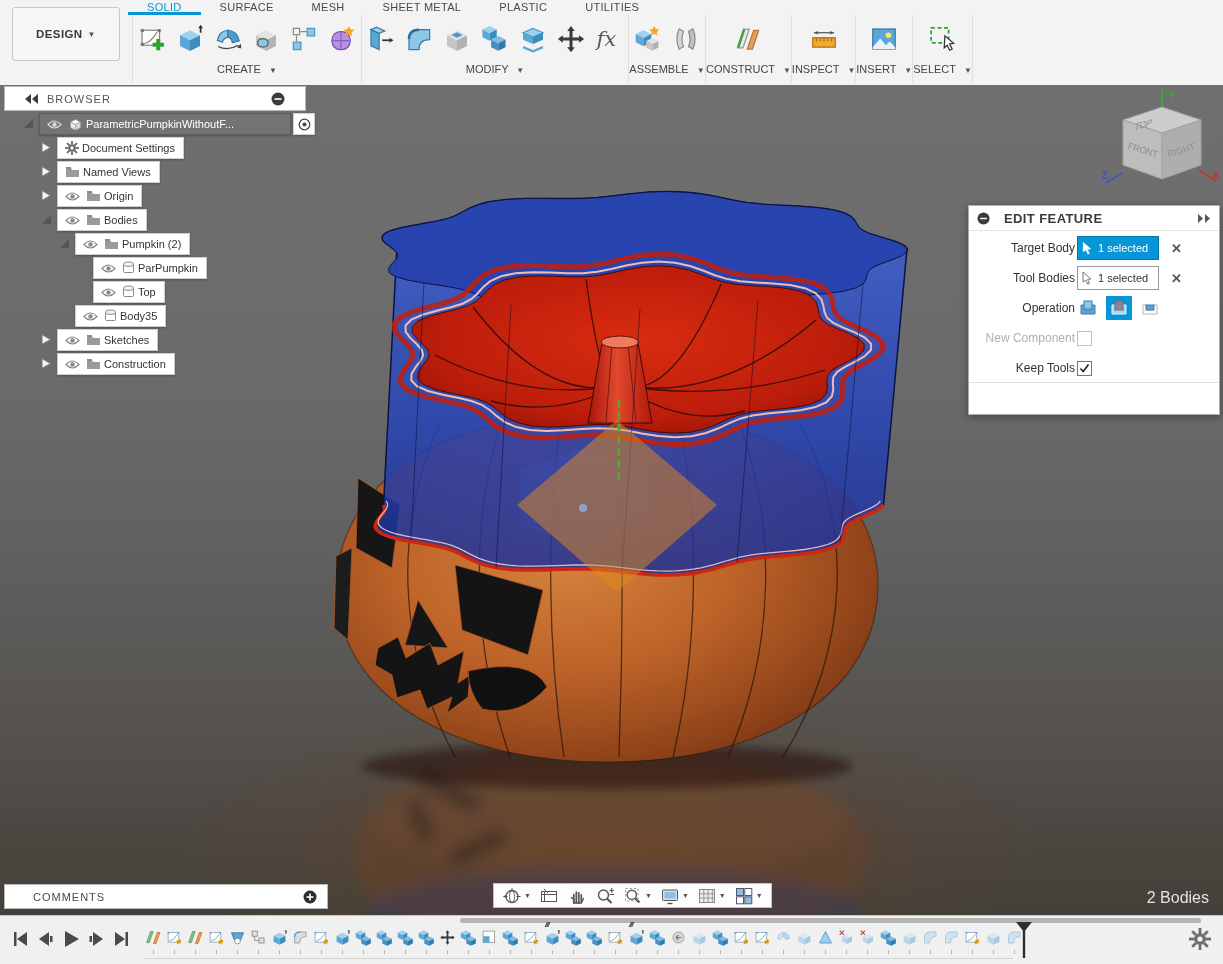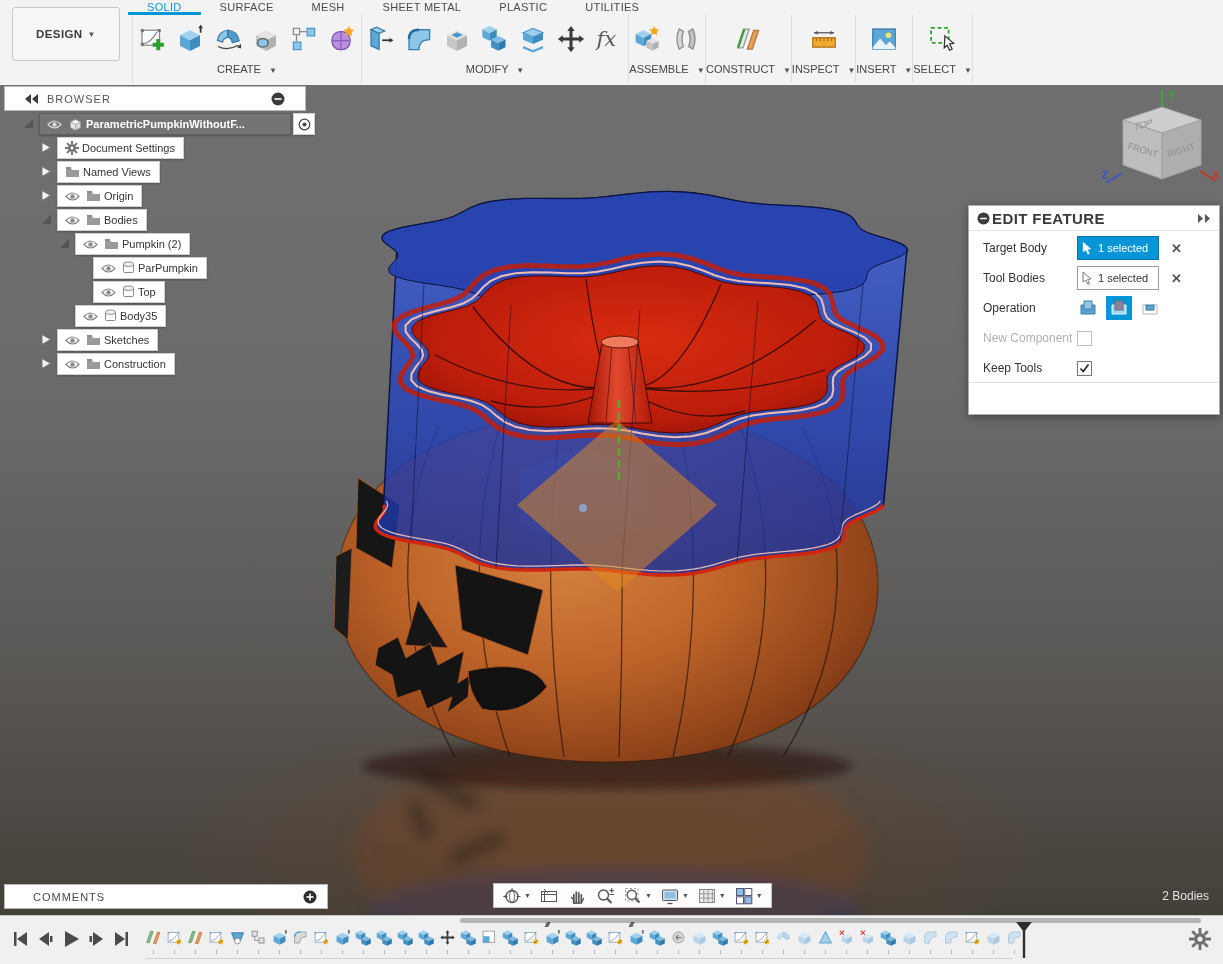--- a/index.html
+++ b/index.html
@@ -24,45 +24,45 @@
   #canvas{position:absolute;left:0;top:85px;width:1223px;height:830px;
     background:linear-gradient(180deg,#6f6f6f 0%,#6b6b6b 35%,#616161 55%,#575450 75%,#4b4540 92%,#444039 100%);}
   
   #browser{position:absolute;left:4px;top:1px;width:302px;}
   #browser-header{height:23px;background:#fff;border:1px solid #b8b8b8;display:flex;align-items:center;padding:0 20px;}
   #browser-title{font-size:11px;color:#555;letter-spacing:1px;margin-left:8px;flex:1;}
   .brow{position:absolute;height:22px;display:flex;align-items:center;}
   .tri{width:14px;height:14px;margin-right:3px;flex:0 0 14px;}
   .chip{height:20px;background:#fff;border:1px solid #cfcfcf;box-shadow:0 1px 2px rgba(0,0,0,.25);display:flex;align-items:center;padding:0 8px 0 4px;font-size:11px;color:#333;white-space:nowrap;}
   .chip .ci{margin:0 3px;display:flex;align-items:center;}
-  #root-chip{background:#747474;color:#fff;font-weight:bold;border:1px solid #5e5e5e;width:238px;}
+  #root-chip{background:#747474;color:#fff;font-weight:normal;border:1px solid #5e5e5e;width:238px;}
   #root-radio{width:20px;height:20px;background:#fff;border:1px solid #cfcfcf;margin-left:2px;display:flex;align-items:center;justify-content:center;box-shadow:0 1px 2px rgba(0,0,0,.25);}
   
   #dialog{position:absolute;left:968px;top:120px;width:250px;height:208px;background:#fff;border:1px solid #aeaeae;box-shadow:0 2px 8px rgba(0,0,0,.35);font-size:12px;color:#333;}
   #dialog-header{height:24px;display:flex;align-items:center;padding:0 8px;border-bottom:1px solid #e4e4e4;}
-  #dialog-title{font-size:15px;font-weight:bold;color:#3a3a3a;margin-left:2px;letter-spacing:.4px;flex:1;}
+  #dialog-title{font-size:13px;font-weight:bold;color:#3a3a3a;margin-left:14px;letter-spacing:.4px;flex:1;}
   .drow{position:absolute;left:0;width:100%;height:24px;display:flex;align-items:center;}
-  .dlabel{margin-left:14px;width:92px;}
+  .dlabel{margin-left:14px;width:92px;text-align:right;}
   .dlabel.dim{color:#b0b0b0;}
   .selchip{width:80px;height:22px;display:flex;align-items:center;font-size:11px;}
   .selchip.blue{background:#0696d7;color:#fff;border:1px solid #0576aa;}
   .selchip.white{background:#fff;color:#333;border:1px solid #9a9a9a;}
   .xbtn{margin-left:12px;color:#555;font-size:13px;font-weight:bold;}
   .opbtn{width:26px;height:24px;display:flex;align-items:center;justify-content:center;margin-right:5px;}
   .opbtn.sel{background:#0696d7;}
   .cb{width:13px;height:13px;border:1.5px solid #777;background:#fff;display:flex;align-items:center;justify-content:center;}
   .cb.dim{border-color:#c0c0c0;}
   .dbtn{width:62px;height:21px;background:#efefef;border:1px solid #ababab;display:flex;align-items:center;justify-content:center;font-size:12px;color:#444;}
   
   #comments{position:absolute;left:4px;top:799px;width:302px;height:23px;background:#fff;border:1px solid #b8b8b8;display:flex;align-items:center;padding:0 10px;}
   #comments-label{font-size:11px;color:#4a4a4a;letter-spacing:1px;margin-left:18px;flex:1;}
   #navbar{position:absolute;left:493px;top:798px;height:23px;background:#fdfdfd;border:1px solid #c2c2c2;display:flex;align-items:center;padding:0 4px;}
   .nav-btn{display:flex;align-items:center;padding:0 4px;height:21px;}
   .nav-btn .caret{margin-left:2px;}
-  #status-bodies{position:absolute;right:14px;top:804px;font-size:12px;color:#e2e2e2;}
+  #status-bodies{position:absolute;right:14px;top:804px;font-size:16px;color:#e2e2e2;}
   
   #viewcube{position:absolute;left:1100px;top:2px;}
   
   #timeline{position:absolute;left:0;top:915px;width:1223px;height:49px;background:#f0f0f0;border-top:1px solid #c8c8c8;}
   #tl-scroll{position:absolute;left:460px;right:22px;top:2px;height:5px;background:#b5b5b5;border-radius:3px;}
   #tl-controls{position:absolute;left:8px;top:10px;display:flex;}
   .pbtn{width:25px;height:26px;display:flex;align-items:center;justify-content:center;}
   #tl-items{position:absolute;left:145px;top:13px;display:flex;}
   .titem{position:relative;width:17px;height:17px;margin-right:4px;flex:0 0 17px;}
   .titem .tk{position:absolute;left:8px;bottom:-8px;width:1px;height:4px;background:#b8b8b8;}

